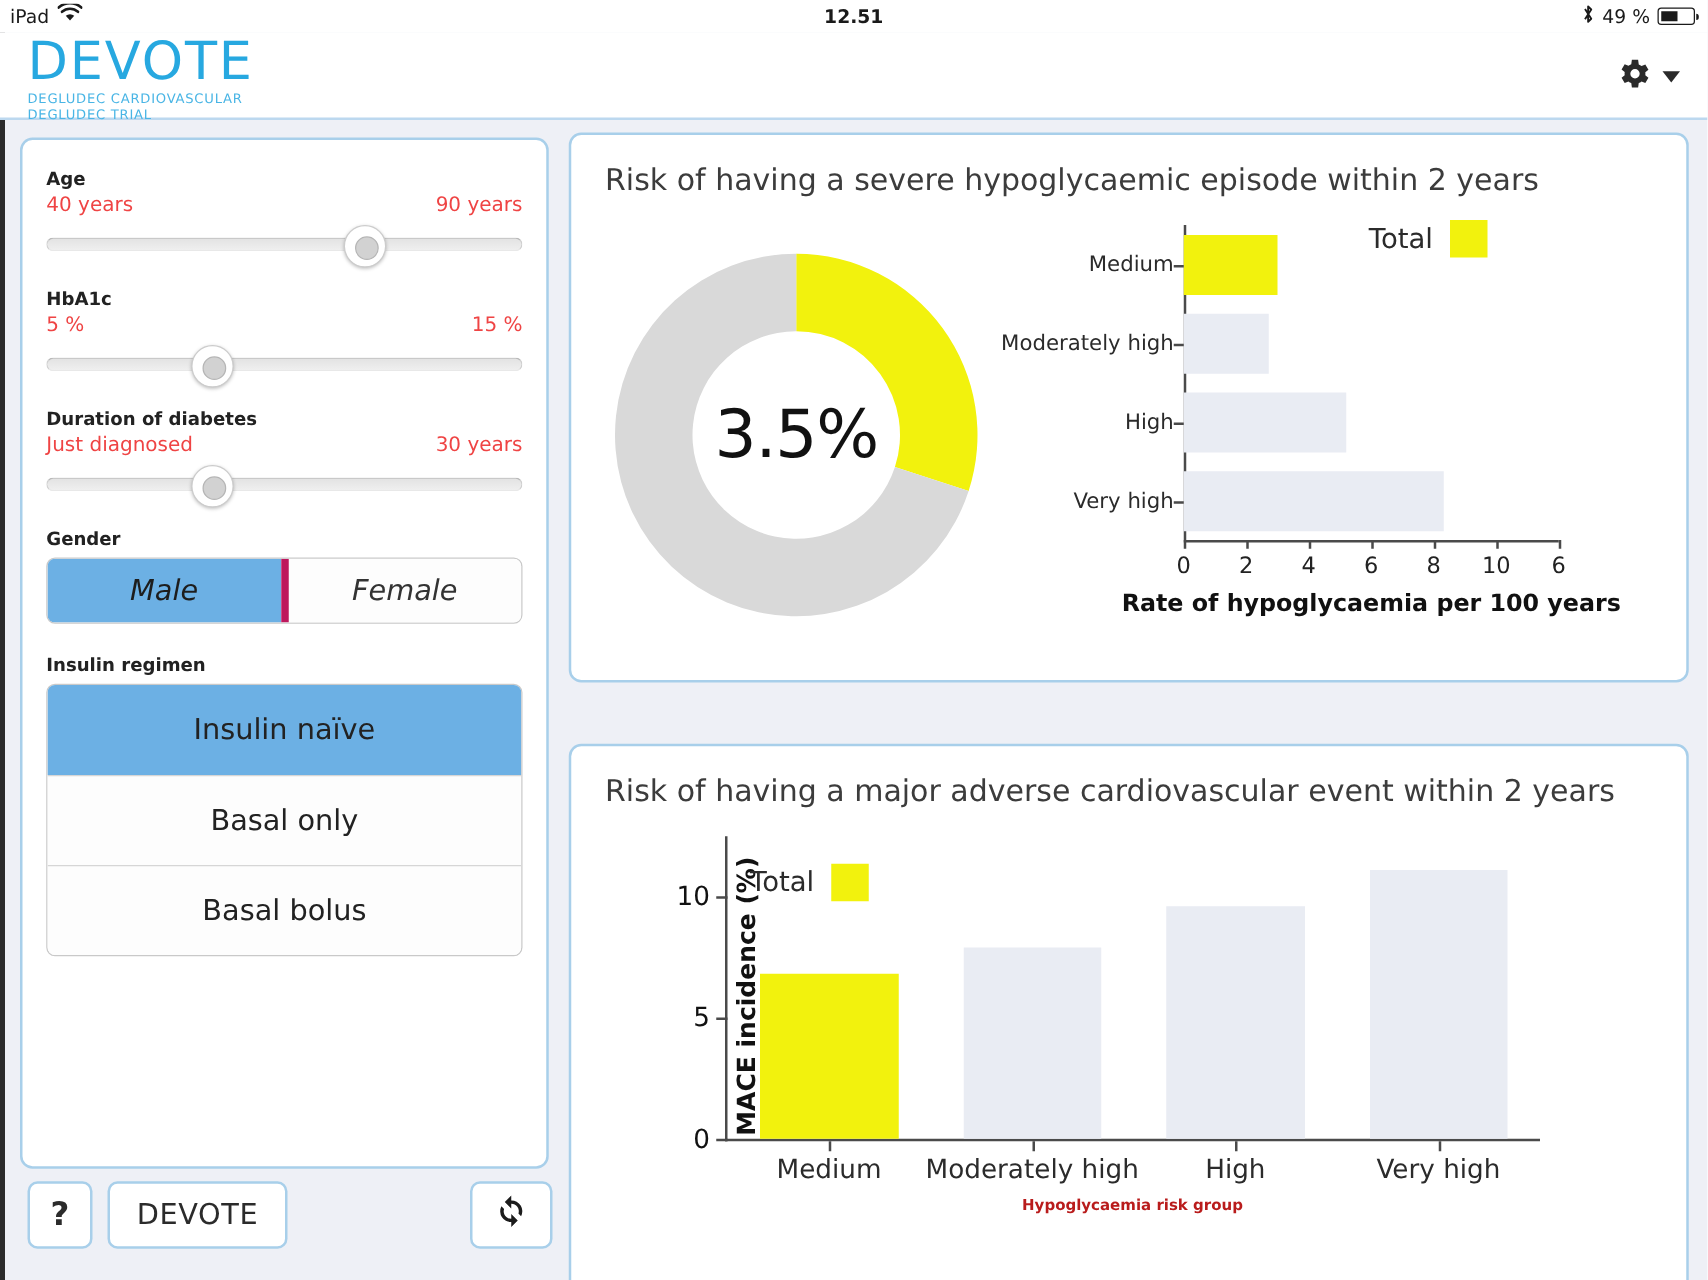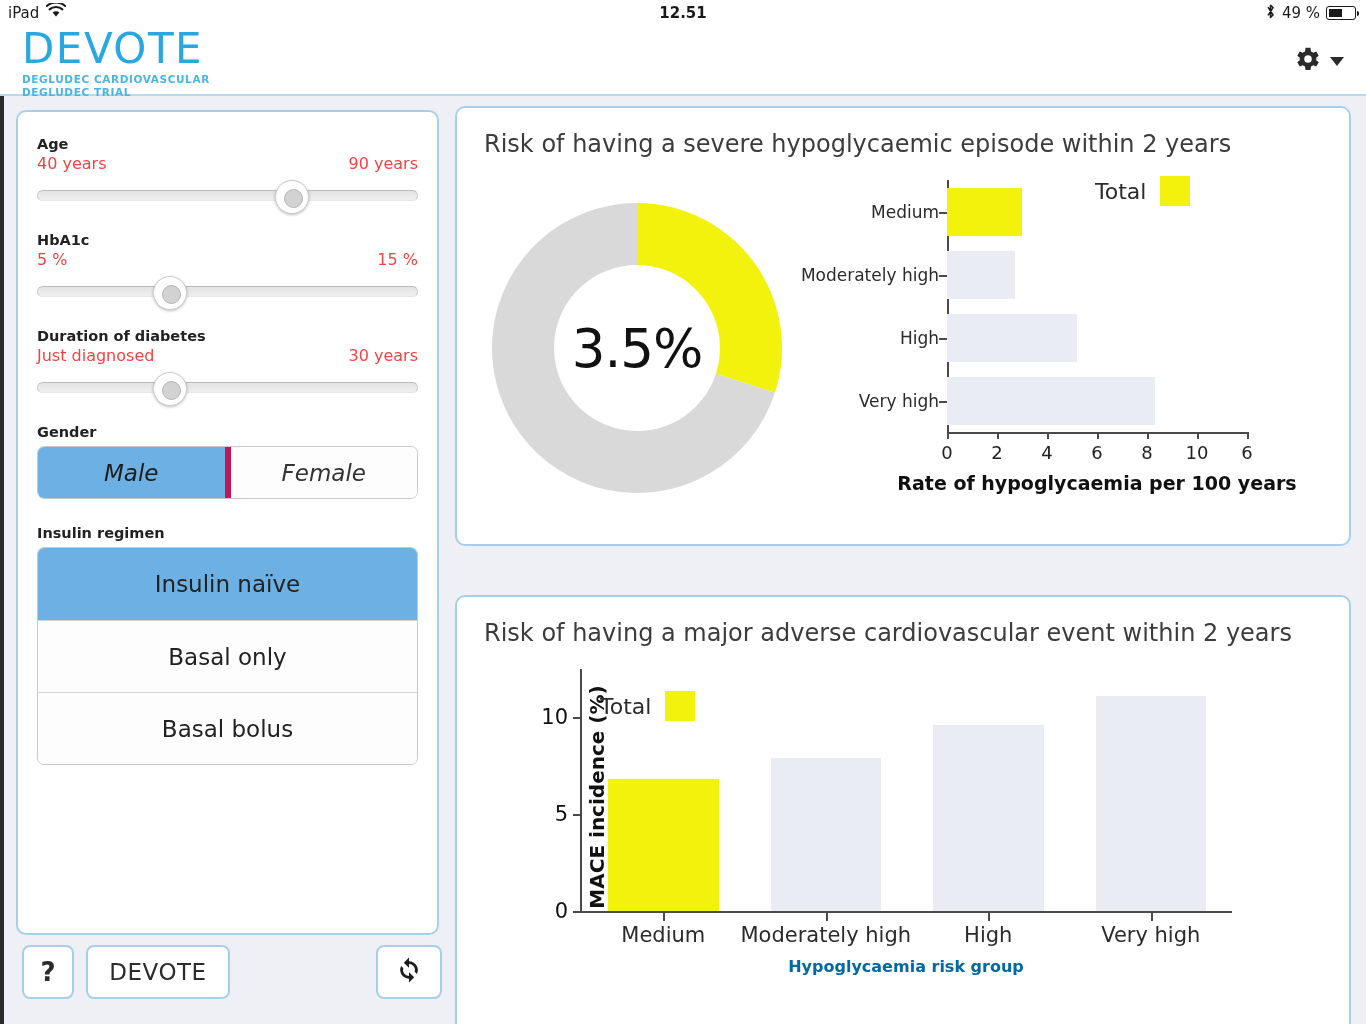--- a/index.html
+++ b/index.html
@@ -35,21 +35,21 @@
   .appheader {
     position: absolute; left: 0; top: 26px; width: 1366px; height: 70px;
     background: #ffffff; border-bottom: 2px solid #bcd8ef;
   }
   .brand { position: absolute; left: 22px; top: 2px; }
   .brand-name {
     font-size: 42px; letter-spacing: 1.5px; color: #27a8e0; font-weight: 400;
     font-family: "DejaVu Sans", "Liberation Sans", sans-serif; line-height: 1;
   }
   .brand-sub1, .brand-sub2 {
-    font-size: 10.5px; color: #49b5e5; letter-spacing: 0.6px; line-height: 1.25; font-weight: 700;
+    font-size: 10.5px; color: #49b5e5; letter-spacing: 0.6px; line-height: 1.25; font-weight: 400;
   }
   .brand-sub1 { margin-top: 3px; }
   .gear-wrap { position: absolute; right: 22px; top: 18px; display: flex; align-items: center; gap: 8px; }
   .chev-dn {
     width: 0; height: 0; border-left: 7px solid transparent; border-right: 7px solid transparent;
     border-top: 9px solid #2a2a2a;
   }
 
   
   .leftcol { position: absolute; left: 5px; top: 100px; width: 445px; height: 920px; }
@@ -150,21 +150,21 @@
   .vb-axish { position: absolute; left: 83px; top: 242px; width: 652px; height: 2px; background: #4a4a4a; }
   .vb-bar { position: absolute; bottom: 0; }
   .vb-ytick { position: absolute; left: -9px; width: 9px; height: 2px; background: #4a4a4a; }
   .vb-ylbl { position: absolute; right: 100%; margin-right: 14px; font-size: 21px; color: #111; transform: translateY(-50%); }
   .vb-xtick { position: absolute; top: 244px; width: 2px; height: 8px; background: #4a4a4a; }
   .vb-xlbl { position: absolute; top: 254px; font-size: 21px; color: #2b2b2b; transform: translateX(-50%); white-space: nowrap; }
   .vb-ytitle {
     position: absolute; left: -12px; top: 116px; font-size: 20px; font-weight: bold; color: #111;
     transform: rotate(-90deg); transform-origin: center; white-space: nowrap;
   }
-  .vb-xtitle { position: absolute; left: 83px; width: 652px; top: 288px; text-align: center; font-size: 16px; font-weight: bold; color: #0369a1; }
+  .vb-xtitle { position: absolute; left: 83px; width: 652px; top: 288px; text-align: center; font-size: 12px; font-weight: bold; color: #b91c1c; }
 
   .edge-left { position: absolute; left: 0; top: 26px; width: 4px; height: 998px; background: #2b2b2b; }
 </style>
 </head>
 <body>
 
 <div id="app">
 
   <div class="edge-left"></div>
 

